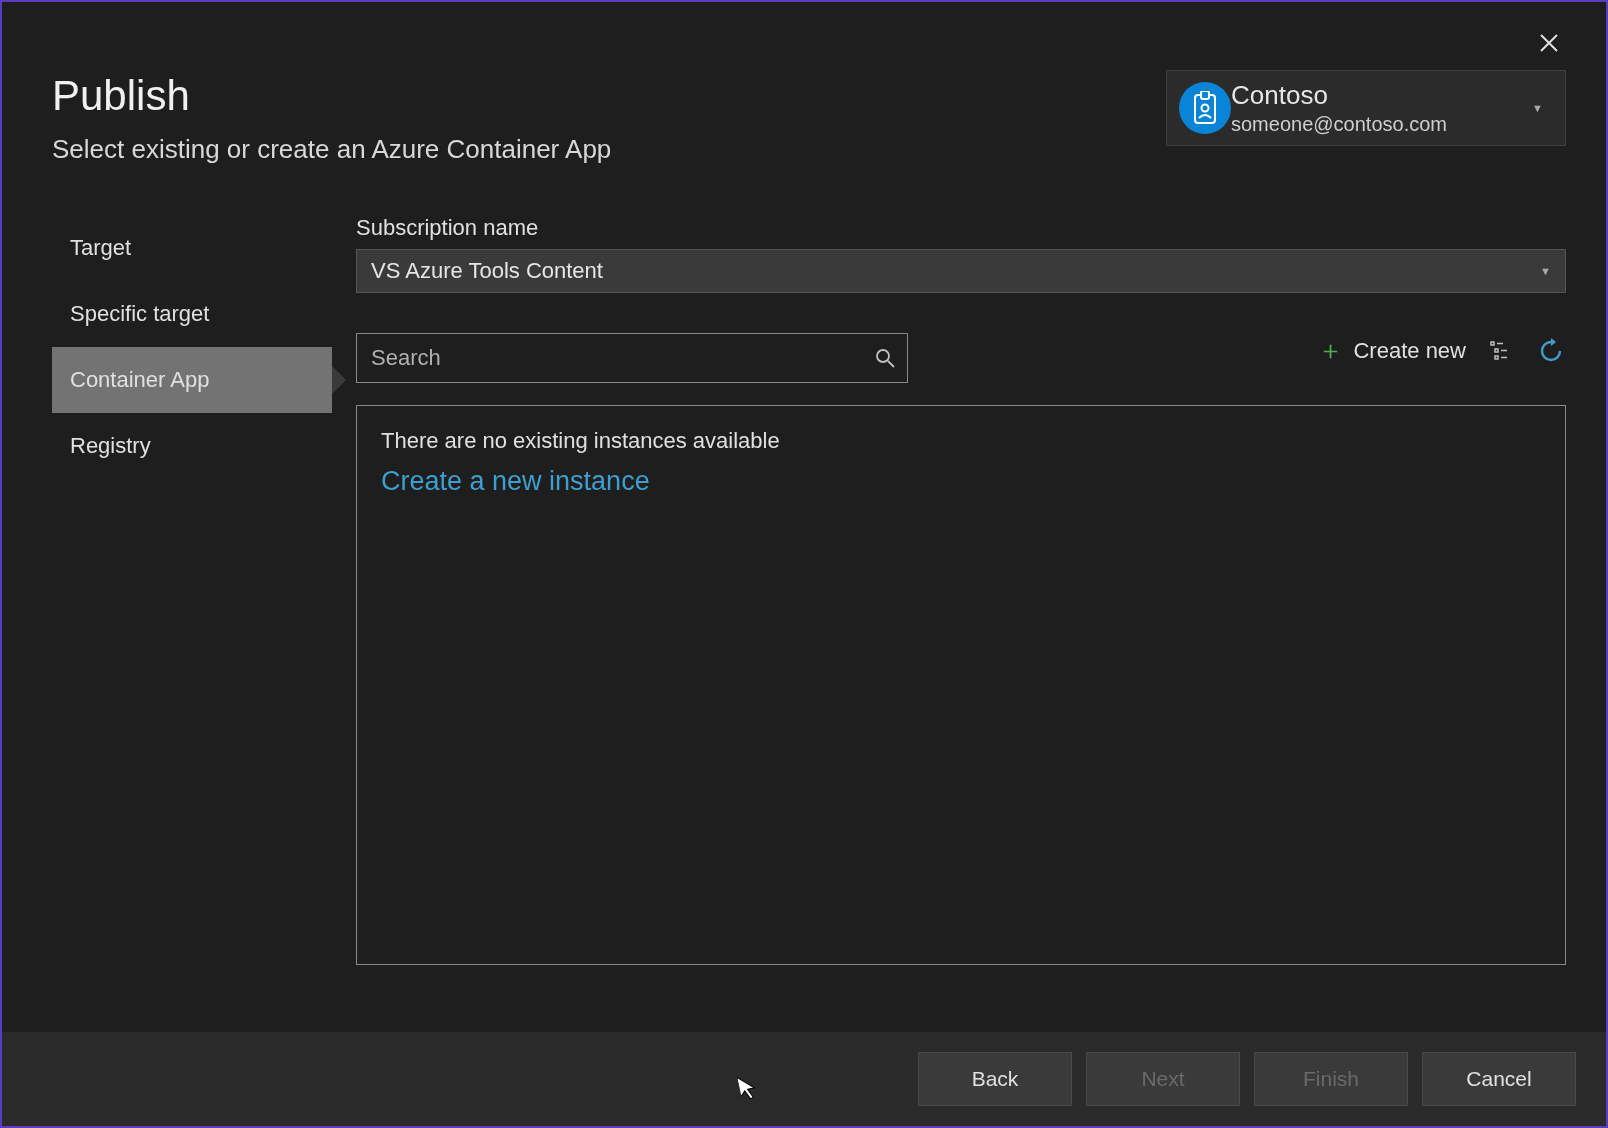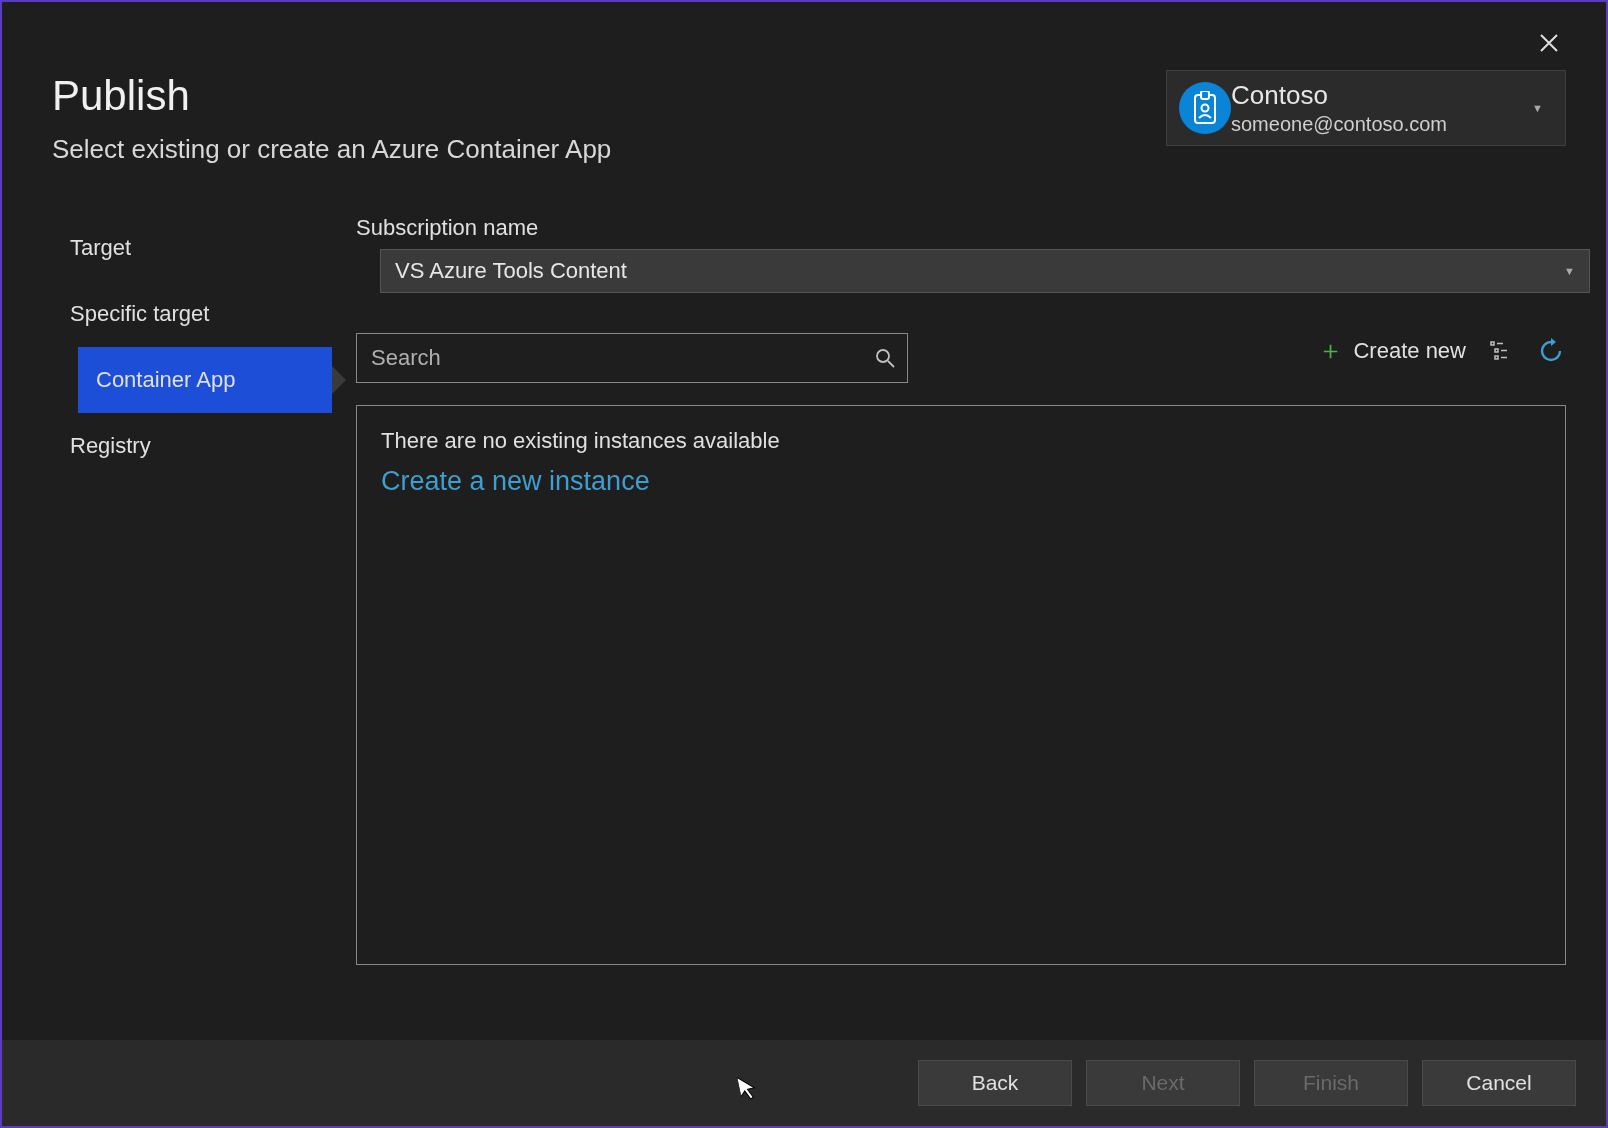--- a/index.html
+++ b/index.html
@@ -96,22 +96,21 @@
       flex-direction: column;
     }
     .sidebar-item {
       padding: 20px 18px;
       font-size: 22px;
       color: #e0e0e0;
       cursor: pointer;
       position: relative;
     }
     .sidebar-item.active {
-      background: #1d4ed8;
-      margin-left: 26px;
+      background: #737373;
     }
     .sidebar-item.active::after {
       content: "";
       position: absolute;
       right: -14px;
       top: 50%;
       transform: translateY(-50%);
       border-left: 14px solid #3a3a3a;
       border-top: 14px solid transparent;
       border-bottom: 14px solid transparent;
@@ -131,21 +130,20 @@
       background: #3a3a3a;
       border: 1px solid #555;
       color: #e6e6e6;
       font-size: 22px;
       padding: 8px 14px;
       display: flex;
       justify-content: space-between;
       align-items: center;
       cursor: pointer;
       width: 100%;
-      margin-left: 24px;
     }
     .dropdown-chevron {
       font-size: 11px;
       color: #aaa;
     }
     .toolbar-row {
       display: flex;
       justify-content: space-between;
       align-items: flex-start;
       margin-top: 40px;
@@ -227,21 +225,21 @@
       right: 0;
       background: #2a2a2a;
       display: flex;
       justify-content: flex-end;
       align-items: center;
       padding: 20px 30px;
       gap: 14px;
     }
     .footer-btn {
       min-width: 154px;
-      height: 46px;
+      height: 54px;
       background: #3a3a3a;
       border: 1px solid #4a4a4a;
       color: #e0e0e0;
       font-size: 21px;
       cursor: pointer;
     }
     .footer-btn.disabled {
       color: #6a6a6a;
       cursor: default;
     }

